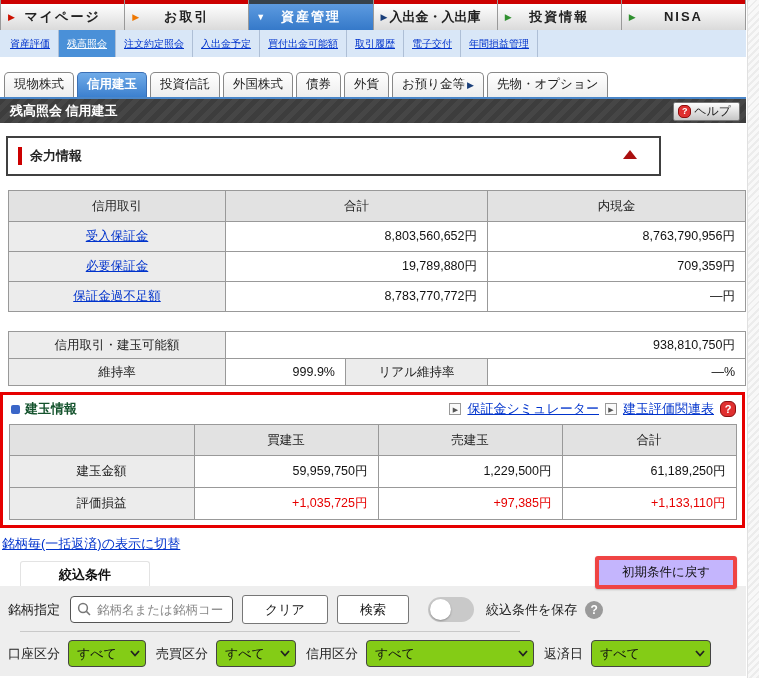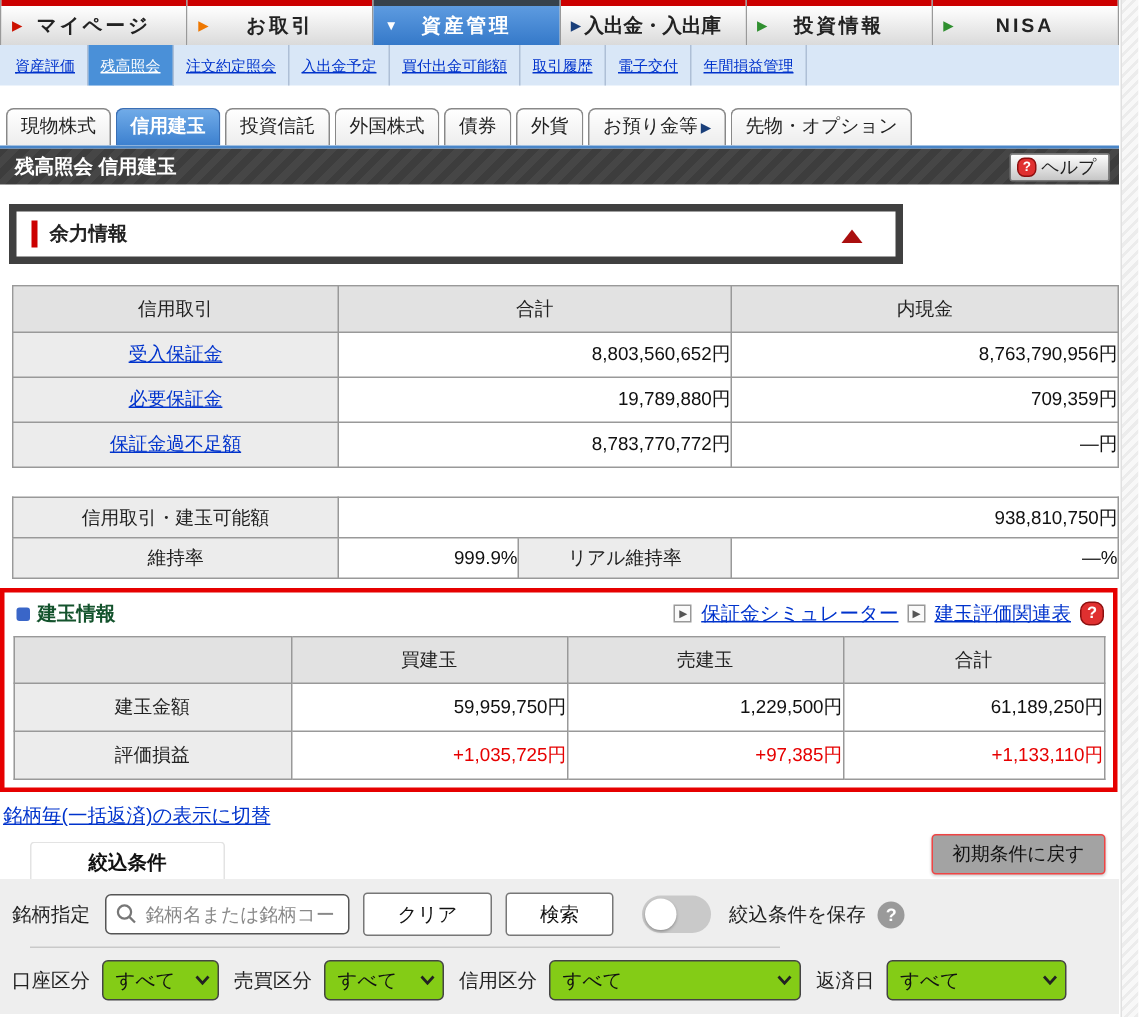--- a/index.html
+++ b/index.html
@@ -46,35 +46,35 @@
     color:#fff; font-size:13px; font-weight:bold; line-height:24px; padding-left:10px; }
   .help-btn { position:absolute; right:6px; top:3px; height:19px; line-height:17px;
     padding:0 8px 0 4px; background:linear-gradient(#fefefe,#c6c6c6); border:1px solid #777;
     border-radius:2px; font-size:12px; font-weight:normal; color:#222; cursor:pointer;
     display:flex; align-items:center; gap:3px; }
   .qicon-red { display:inline-block; width:13px; height:13px; background:#e03030;
     border:1px solid #8c0f0f; border-radius:5px; color:#fff; font-size:9px; font-weight:bold;
     text-align:center; line-height:11px; }
 
   
-  .ybox { position:relative; margin:13px 1px 0 6px; width:596px; height:40px;
-    background:#fff; border:5px solid #404040; display:flex; align-items:center; }
+  .ybox { position:relative; margin:13px 1px 0 6px; width:655px; height:40px;
+    background:#fff; border:2px solid #404040; display:flex; align-items:center; }
   .redbar { width:4px; height:18px; background:#cc0000; margin:0 8px 0 10px; }
   .ybox .ytitle { font-size:13px; font-weight:bold; color:#222; }
   .collapse-tri { position:absolute; right:22px; top:12px; width:0; height:0;
     border-left:7px solid transparent; border-right:7px solid transparent;
     border-bottom:9px solid #aa0f0f; cursor:pointer; }
 
   
   table { border-collapse:collapse; table-layout:fixed; }
   .t1 { margin:14px 0 0 8px; width:738px; }
   .t1 th, .t1 td, .t2 th, .t2 td, .pt th, .pt td { border:1px solid #999; font-size:12.5px; }
   .t1 th { background:#e2e2e2; height:31px; font-weight:normal; color:#222; }
   .t1 td.lab { background:#ececec; text-align:center; height:30px; }
-  .t1 td.val, .t2 td.val, .pt td.val { background:#fff; text-align:right; color:#111; }
+  .t1 td.val, .t2 td.val, .pt td.val { background:#fff; text-align:right; padding-right:10px; color:#111; }
   a.tlink { color:#0033cc; text-decoration:underline; cursor:pointer; }
   .t2 { margin:19px 0 0 8px; width:738px; }
   .t2 td.lab { background:#ececec; text-align:center; height:27px; color:#222; }
 
   
   .pbox { margin:6px 0 0 0; width:745px; border:3px solid #e60000; background:#fff; }
   .phead { display:flex; align-items:center; height:28px; padding:0 6px 0 6px; }
   .bluesq { width:9px; height:9px; background:#3a66c8; border-radius:2px; margin:0 5px 0 2px; }
   .ptitle { font-size:13px; font-weight:bold; color:#14532d; }
   .phead .links { margin-left:auto; display:flex; align-items:center; gap:6px; }
@@ -84,22 +84,22 @@
   .pt { width:728px; margin:1px auto 5px auto; }
   .pt th { background:#e2e2e2; height:31px; font-weight:normal; color:#222; }
   .pt td { height:32px; }
   .pt td.lab { background:#ececec; text-align:center; color:#222; }
   .pt td.red { color:#e60000; }
 
   
   .switch-link { display:inline-block; margin:7px 0 0 2px; font-size:13px;
     color:#0033cc; text-decoration:underline; cursor:pointer; }
   .filter-head { position:relative; height:33px; }
-  .reset-btn { position:absolute; right:9px; top:3px; padding:4px 13px; background:#a3a3a3;
-    border:1px solid #ef4444; border-radius:3px; font-size:12.5px; color:#111; cursor:pointer;
+  .reset-btn { position:absolute; right:9px; top:3px; padding:4px 23px; background:#c4b5fd;
+    border:4px solid #ef4444; border-radius:3px; font-size:12.5px; color:#111; cursor:pointer;
     box-shadow:0 1px 2px rgba(0,0,0,.2); }
   .filter-tab { position:absolute; left:20px; bottom:0; width:130px; height:25px;
     line-height:25px; text-align:center; background:#fff; font-size:13px; font-weight:bold;
     color:#111; border:1px solid #e3e3e3; border-bottom:none; border-radius:3px 3px 0 0; }
   .panel { width:746px; height:90px; background:#eeeeee; padding:9px 8px 0 8px; }
   .frow { display:flex; align-items:center; height:29px; }
   .flabel { font-size:13px; color:#222; white-space:nowrap; }
   .searchwrap { position:relative; margin-left:10px; }
   .searchwrap input { width:163px; height:27px; border:1px solid #555; border-radius:4px;
     padding:0 6px 0 26px; font-size:12.5px; background:#fff; color:#333;

